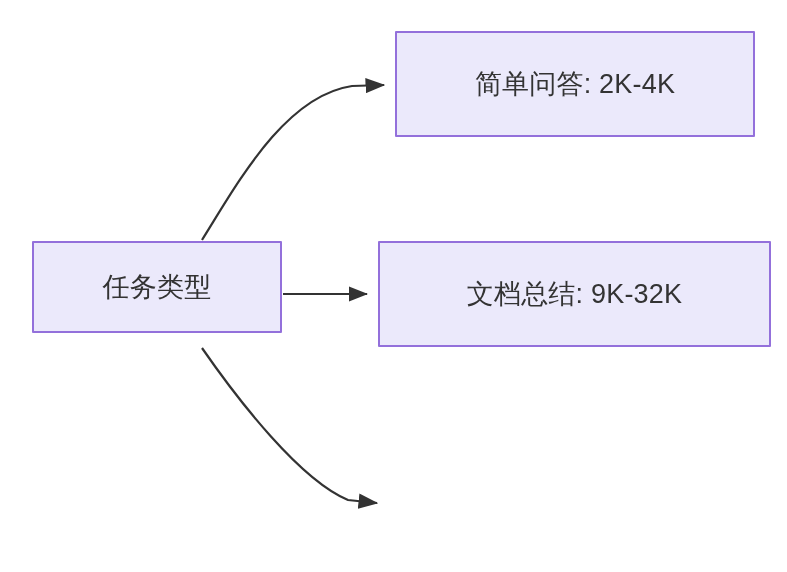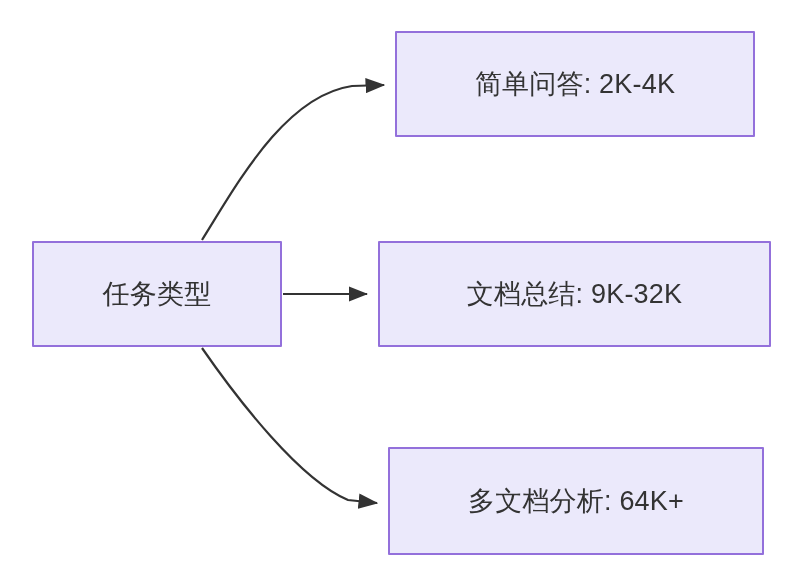--- a/index.html
+++ b/index.html
@@ -41,21 +41,21 @@
     font-size: 27px;
     line-height: 1.2;
     letter-spacing: 0.2px;
     white-space: nowrap;
     text-align: left;
   }
   #node-root {
     left: 32px;
     top: 241px;
     width: 250px;
-    height: 106px;
+    height: 92px;
   }
   #node-simple-qa {
     left: 395px;
     top: 31px;
     width: 360px;
     height: 106px;
   }
   #node-doc-summary {
     left: 378px;
     top: 241px;
@@ -98,17 +98,14 @@
   </div>
 
   <div class="node" id="node-simple-qa">
     <span class="node-label">简单问答: 2K-4K</span>
   </div>
 
   <div class="node" id="node-doc-summary">
     <span class="node-label">文档总结: 9K-32K</span>
   </div>
 
-  <div class="node" id="node-multi-doc">
-    <span class="node-label">多文档分析: 64K+</span>
-  </div>
 
 </div>
 
 </body></html>

